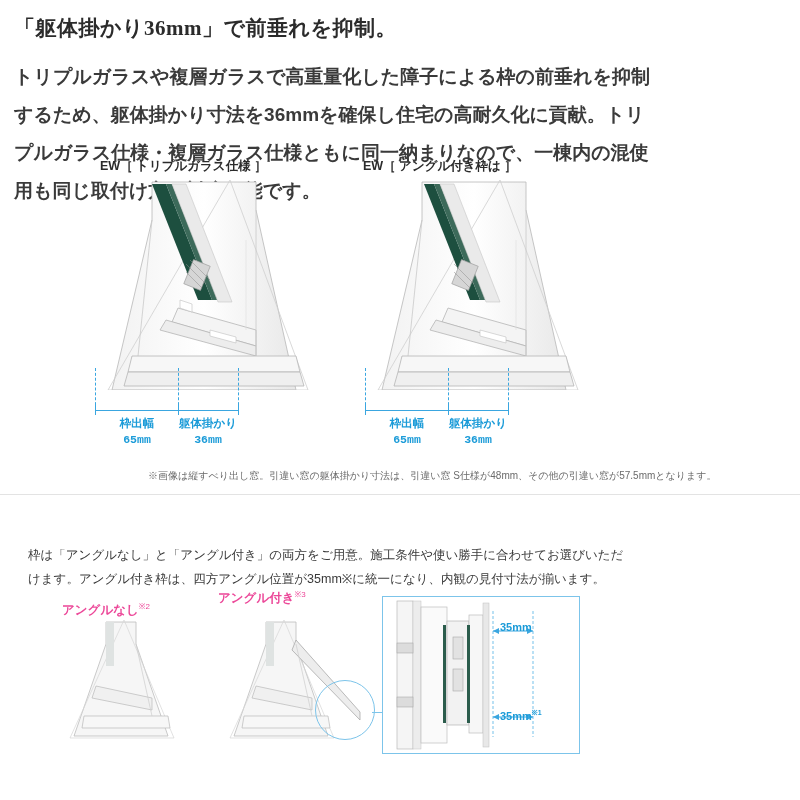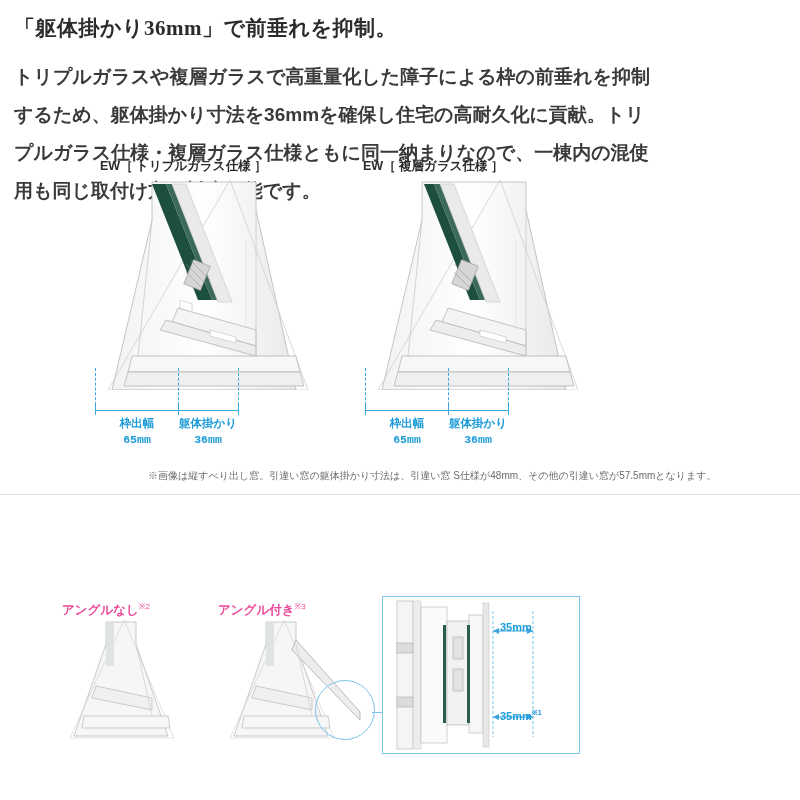--- a/index.html
+++ b/index.html
@@ -95,21 +95,21 @@
 </style>
 </head>
 <body>
 
 <div class="page">
 
   <div class="sec1-title">「躯体掛かり36mm」で前垂れを抑制。</div>
   <div class="sec1-body">トリプルガラスや複層ガラスで高重量化した障子による枠の前垂れを抑制するため、躯体掛かり寸法を36mmを確保し住宅の高耐久化に貢献。トリプルガラス仕様・複層ガラス仕様ともに同一納まりなので、一棟内の混使用も同じ取付け方で対応可能です。</div>
 
   <div class="col-cap" style="left:100px; top:158px;">EW［ トリプルガラス仕様 ］</div>
-  <div class="col-cap" style="left:363px; top:158px;">EW［ 複層ガラス仕様 ］</div>
+  <div class="col-cap" style="left:363px; top:158px;">EW［ アングル付き枠は ］</div>
 
   <div class="draw" style="left:60px; top:180px; width:300px; height:210px;">
     <svg width="300" height="210" viewBox="0 0 300 210">
       <defs>
         <linearGradient id="g1" x1="0" y1="0" x2="1" y2="0">
           <stop offset="0" stop-color="#f2f2f2"></stop>
           <stop offset="0.5" stop-color="#ffffff"></stop>
           <stop offset="1" stop-color="#e8e8e8"></stop>
         </linearGradient>
       </defs>
@@ -206,25 +206,26 @@
     <div class="dim-label" style="left:113px; top:48px; width:70px;">
       <span>躯体掛かり</span><br>
       <span>36mm</span>
     </div>
   </div>
 
   <div class="note" style="left:148px; top:468px; width:620px; text-align:left;">※画像は縦すべり出し窓。引違い窓の躯体掛かり寸法は、引違い窓 S仕様が48mm、その他の引違い窓が57.5mmとなります。</div>
 
   <div class="sep" style="top:494px;"></div>
 
+  <div class="sec2-body">枠は「アングルなし」と「アングル付き」の両方をご用意。施工条件や使い勝手に合わせてお選びいただけます。アングル付き枠は、四方アングル位置が35mm※に統一になり、内観の見付寸法が揃います。</div>
 
   <div class="sub-cap" style="left:62px; top:600px;">
     <span>アングルなし</span><sup>※2</sup>
   </div>
-  <div class="sub-cap" style="left:218px; top:600px;text-align:center;">
+  <div class="sub-cap" style="left:218px; top:588px;text-align:center;">
     <span>アングル付き</span><sup>※3</sup>
   </div>
 
   <div class="draw" style="left:40px; top:620px; width:170px; height:120px;">
     <svg width="170" height="120" viewBox="0 0 170 120">
       <polygon points="74,2 96,2 96,24 128,116 34,116 66,24 66,2" fill="#f6f6f6" stroke="#bcbcbc" stroke-width="0.8"></polygon>
       <polygon points="84,0 134,118 30,118" fill="none" stroke="#d6d6d6" stroke-width="0.7"></polygon>
       <rect x="66" y="2" width="8" height="44" fill="#dfe3e2"></rect>
       <path d="M56 66 L112 78 L112 90 L52 78 Z" fill="#f0f0f0" stroke="#b9b9b9" stroke-width="0.7"></path>
       <path d="M44 96 L128 96 L130 108 L42 108 Z" fill="#f7f7f7" stroke="#b9b9b9" stroke-width="0.7"></path>

